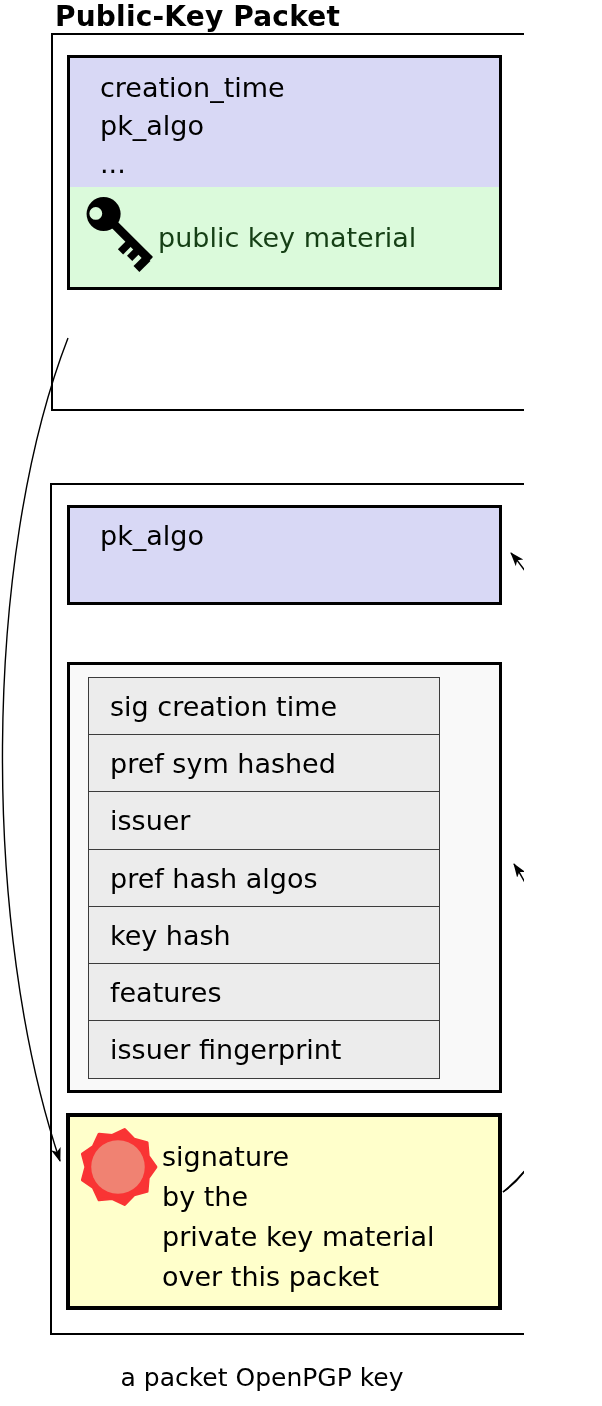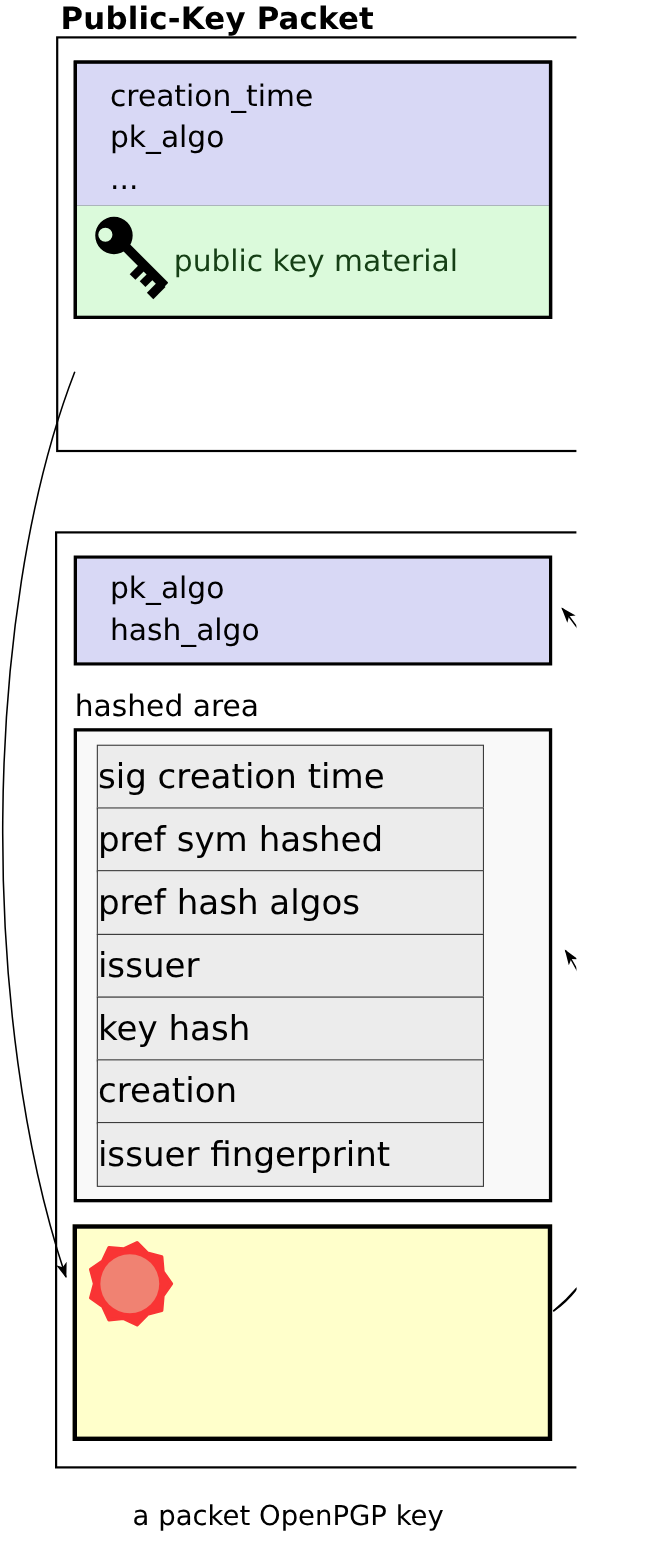--- a/index.html
+++ b/index.html
@@ -33,21 +33,21 @@
   .hashed-box {
     position:absolute; background:var(--hashed_bg,#f9f9f9);
     border:3px solid #000; box-sizing:border-box;
   }
   .subpacket-table {
     position:absolute; display:flex; flex-direction:column;
   }
   .subpacket-row {
     flex:1; background:var(--row_gray,#ececec); border:1.5px solid #3c3c3c;
     margin-top:-1.5px; display:flex; align-items:center;
-    font-size:31px; box-sizing:border-box;
+    font-size:27px; padding-left:21px; box-sizing:border-box;
   }
   .subpacket-row:first-child { margin-top:0; }
   .signature-box {
     position:absolute; background:var(--yellow,#ffffcb);
     border:4px solid #000; box-sizing:border-box;
   }
   .signature-text { position:absolute; left:92px; top:20px; font-size:27px; line-height:40px; }
   .seal-icon-svg { position:absolute; left:6px; top:8px; }
   .caption {
     position:absolute; left:0; right:0; top:1363px; text-align:center;
@@ -86,45 +86,49 @@
       <span class="label-text">public key material</span>
     </div>
   </div>
 
 
   <div class="outer-box" style="left:50px; top:483px; width:491px; height:852px;"></div>
 
   <div class="field-stack" style="left:67px; top:505px; width:435px;">
     <div class="header-box" style="height:94px; padding-top:9px;">
       <div>pk_algo</div>
-      <div>hash_algo</div>
     </div>
   </div>
 
-  <div class="abs hashed-label" style="left:68px; top:627px;">hashed area</div>
 
   <div class="hashed-box" style="left:67px; top:662px; width:435px; height:431px;"></div>
 
   <div class="subpacket-table" style="left:88px; top:677px; width:352px; height:402px;">
     <div class="subpacket-row">sig creation time</div>
     <div class="subpacket-row">pref sym hashed</div>
+    <div class="subpacket-row">issuer</div>
     <div class="subpacket-row">pref hash algos</div>
-    <div class="subpacket-row">issuer</div>
     <div class="subpacket-row">key hash</div>
-    <div class="subpacket-row">creation</div>
+    <div class="subpacket-row">features</div>
     <div class="subpacket-row">issuer fingerprint</div>
   </div>
 
   <div class="signature-box" style="left:66px; top:1113px; width:436px; height:197px;">
     <span class="seal-icon-svg">
       <svg width="84" height="84" viewBox="0 0 80 80">
         <polygon fill="#f93434" stroke="#f93434" stroke-width="3" stroke-linejoin="round" points="76,40 68.7,50.4 67.6,63.1 55.3,66.4 46.3,75.5 34.7,70.0 22,71.2 16.6,59.6 6.2,52.3 9.5,40 6.2,27.7 16.6,20.4 22,8.8 34.7,10.0 46.3,4.5 55.3,13.6 67.6,16.9 68.7,29.6"></polygon>
         <circle cx="40" cy="40" r="25.5" fill="#f08272"></circle>
       </svg>
     </span>
+    <div class="signature-text">
+      <div>signature</div>
+      <div>by the</div>
+      <div>private key material</div>
+      <div>over this packet</div>
+    </div>
   </div>
 
   <div class="caption">a packet OpenPGP key</div>
 
   <svg id="arrow-overlay" width="602" height="1406" viewBox="0 0 602 1406">
     <defs>
       <marker id="ah" markerWidth="16" markerHeight="12" refX="13" refY="5" orient="auto" markerUnits="userSpaceOnUse">
         <path d="M0,0 L14,5 L0,10 L3.5,5 Z" fill="#000"></path>
       </marker>
     </defs>

